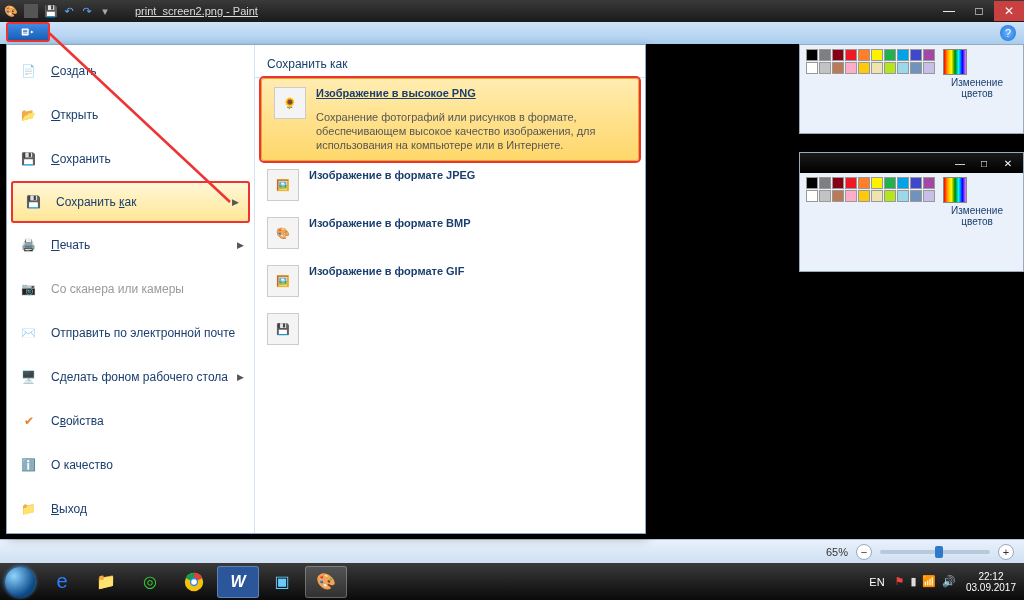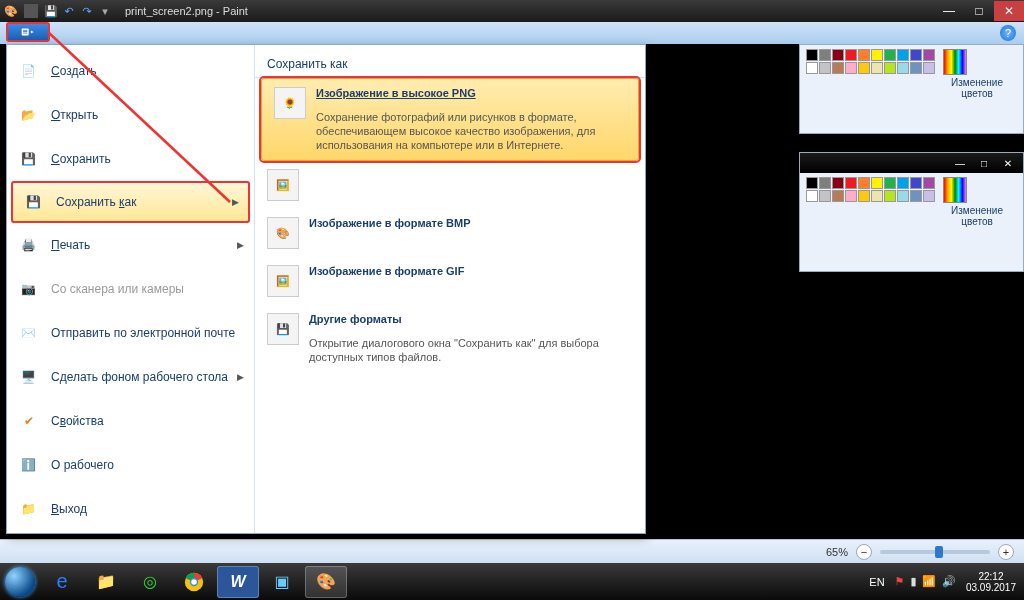--- a/index.html
+++ b/index.html
@@ -2,21 +2,21 @@
 <html><head>
 <meta charset="utf-8">
 <style>
 * { margin: 0; padding: 0; box-sizing: border-box; font-family: "Segoe UI", Tahoma, sans-serif; }
 body { width: 1024px; height: 600px; overflow: hidden; background: #000; position: relative; }
 
 
 .titlebar { height: 22px; background: linear-gradient(#3a3a3a,#1a1a1a); display: flex; align-items: center; color: #fff; font-size: 11px; padding-left: 4px; }
 .titlebar .qat { display: flex; gap: 4px; align-items: center; }
 .titlebar .qat span { width: 14px; height: 14px; display: inline-flex; align-items: center; justify-content: center; font-size: 11px; }
-.titlebar .title { margin-left: 13px; color: #ddd; }
+.titlebar .title { margin-left: 23px; color: #ddd; text-decoration: underline; }
 .titlebar .wincontrols { margin-left: auto; display: flex; }
 .titlebar .wincontrols div { width: 30px; height: 20px; display: flex; align-items: center; justify-content: center; color: #fff; font-size: 12px; }
 .titlebar .wincontrols .close { background: #c94040; }
 .qsep { width:1px; height:14px; background:#555; margin:0 2px; }
 
 
 .ribbon { height: 22px; background: linear-gradient(#cfe3f8,#a9cdee); position: relative; }
 .filebtn { position: absolute; top: 0; left: 6px; width: 44px; height: 20px; background: linear-gradient(#3d8ae6,#1a5fb4); border: 2px solid #e33; border-radius: 3px; display:flex; align-items:center; justify-content:center; }
 .filebtn svg { width: 14px; height: 10px; }
 .helpicon { position:absolute; right:8px; top:3px; width:16px; height:16px; border-radius:50%; background:radial-gradient(#6fb6ff,#1a6fd4); color:#fff; font-size:11px; display:flex; align-items:center; justify-content:center; }
@@ -157,21 +157,21 @@
       <span class="arrow">▶</span>
     </div>
 
     <div class="menuitem">
       <span class="micon" style="color:#e67e22">✔</span>
       <span><span>С</span><span class="uline">в</span><span>ойства</span></span>
     </div>
 
     <div class="menuitem">
       <span class="micon" style="color:#1a6fd4">ℹ️</span>
-      <span>О рабочего</span>
+      <span>О качество</span>
     </div>
 
     <div class="menuitem">
       <span class="micon">📁</span>
       <span><span class="uline">В</span><span>ыход</span></span>
     </div>
   </div>
 
   <div class="appmenu-right">
     <div class="hdr">Сохранить как</div>
@@ -180,43 +180,40 @@
       <div class="ficon">🌻</div>
       <div>
         <div class="ftitle ul">Изображение в высокое PNG</div>
         <div class="fdesc">Сохранение фотографий или рисунков в формате, обеспечивающем высокое качество изображения, для использования на компьютере или в Интернете.</div>
       </div>
     </div>
 
     <div class="fmt">
       <div class="ficon">🖼️</div>
       <div>
+        <div class="ftitle">Изображение в формате JPEG</div>
       </div>
     </div>
 
     <div class="fmt">
       <div class="ficon">🎨</div>
       <div>
         <div class="ftitle">Изображение в формате BMP</div>
       </div>
     </div>
 
     <div class="fmt">
       <div class="ficon">🖼️</div>
       <div>
         <div class="ftitle">Изображение в формате GIF</div>
       </div>
     </div>
 
     <div class="fmt">
       <div class="ficon">💾</div>
-      <div>
-        <div class="ftitle">Другие форматы</div>
-        <div class="fdesc">Открытие диалогового окна "Сохранить как" для выбора доступных типов файлов.</div>
-      </div>
     </div>
   </div>
 </div>
 
 <div class="bgwindow top">
   <div class="palette">
     <div class="palgrid" id="palgrid1">
         <div style="background: rgb(0, 0, 0);"></div>
         <div style="background: rgb(127, 127, 127);"></div>
         <div style="background: rgb(136, 0, 21);"></div>

